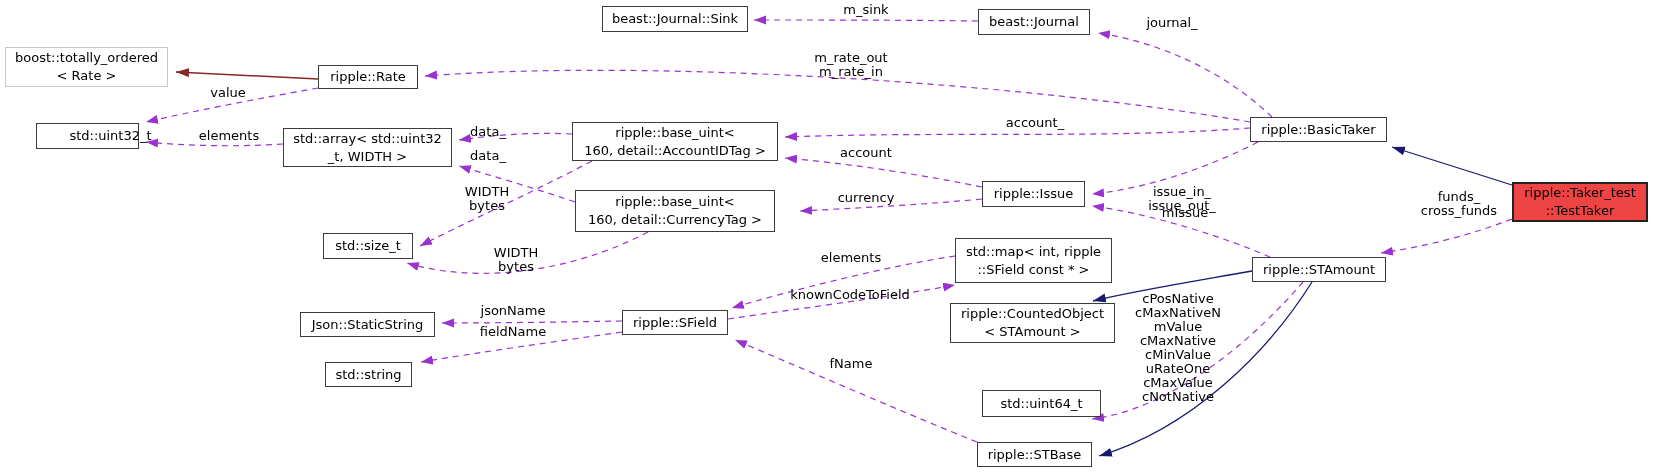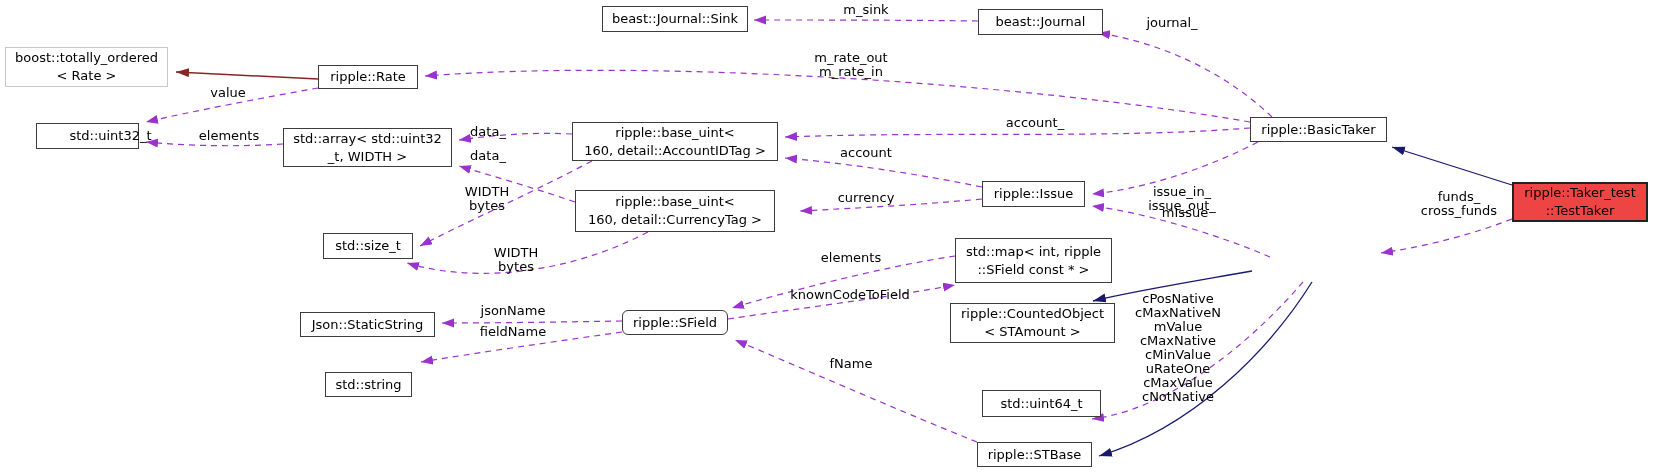--- a/index.html
+++ b/index.html
@@ -85,21 +85,21 @@
   <div class="node" style="left:36px;top:123px;width:103px;height:26px;padding-left:46px;">
     <span>std::uint32_t</span>
   </div>
   <div class="node" style="left:283px;top:128px;width:169px;height:39px;">
     <span>std::array&lt; std::uint32</span>
     <span>_t, WIDTH &gt;</span>
   </div>
   <div class="node" style="left:602px;top:6px;width:146px;height:26px;">
     <span>beast::Journal::Sink</span>
   </div>
-  <div class="node" style="left:978px;top:9px;width:125px;height:26px;">
+  <div class="node" style="left:978px;top:9px;width:112px;height:26px;">
     <span>beast::Journal</span>
   </div>
   <div class="node" style="left:572px;top:122px;width:206px;height:39px;">
     <span>ripple::base_uint&lt;</span>
     <span>160, detail::AccountIDTag &gt;</span>
   </div>
   <div class="node" style="left:575px;top:190px;width:200px;height:42px;">
     <span>ripple::base_uint&lt;</span>
     <span>160, detail::CurrencyTag &gt;</span>
   </div>
@@ -113,31 +113,34 @@
     <span>ripple::BasicTaker</span>
   </div>
   <div class="node highlight" style="left:1512px;top:182px;width:136px;height:40px;">
     <span>ripple::Taker_test</span>
     <span>::TestTaker</span>
   </div>
   <div class="node" style="left:955px;top:238px;width:157px;height:45px;">
     <span>std::map&lt; int, ripple</span>
     <span>::SField const * &gt;</span>
   </div>
+  <div class="node" style="left:1252px;top:257px;width:134px;height:25px;">
+    <span>ripple::STAmount</span>
+  </div>
   <div class="node" style="left:950px;top:303px;width:165px;height:40px;">
     <span>ripple::CountedObject</span>
     <span>&lt; STAmount &gt;</span>
   </div>
   <div class="node" style="left:300px;top:312px;width:135px;height:25px;">
     <span>Json::StaticString</span>
   </div>
-  <div class="node" style="left:622px;top:310px;width:106px;height:25px;border-radius:6px;">
+  <div class="node" style="left:622px;top:310px;width:106px;height:25px;">
     <span>ripple::SField</span>
   </div>
-  <div class="node" style="left:325px;top:372px;width:87px;height:25px;">
+  <div class="node" style="left:325px;top:362px;width:87px;height:25px;">
     <span>std::string</span>
   </div>
   <div class="node" style="left:982px;top:390px;width:119px;height:27px;">
     <span>std::uint64_t</span>
   </div>
   <div class="node" style="left:977px;top:442px;width:115px;height:25px;">
     <span>ripple::STBase</span>
   </div>
 
   <div class="edge-label" style="left:866px;top:3px;">

